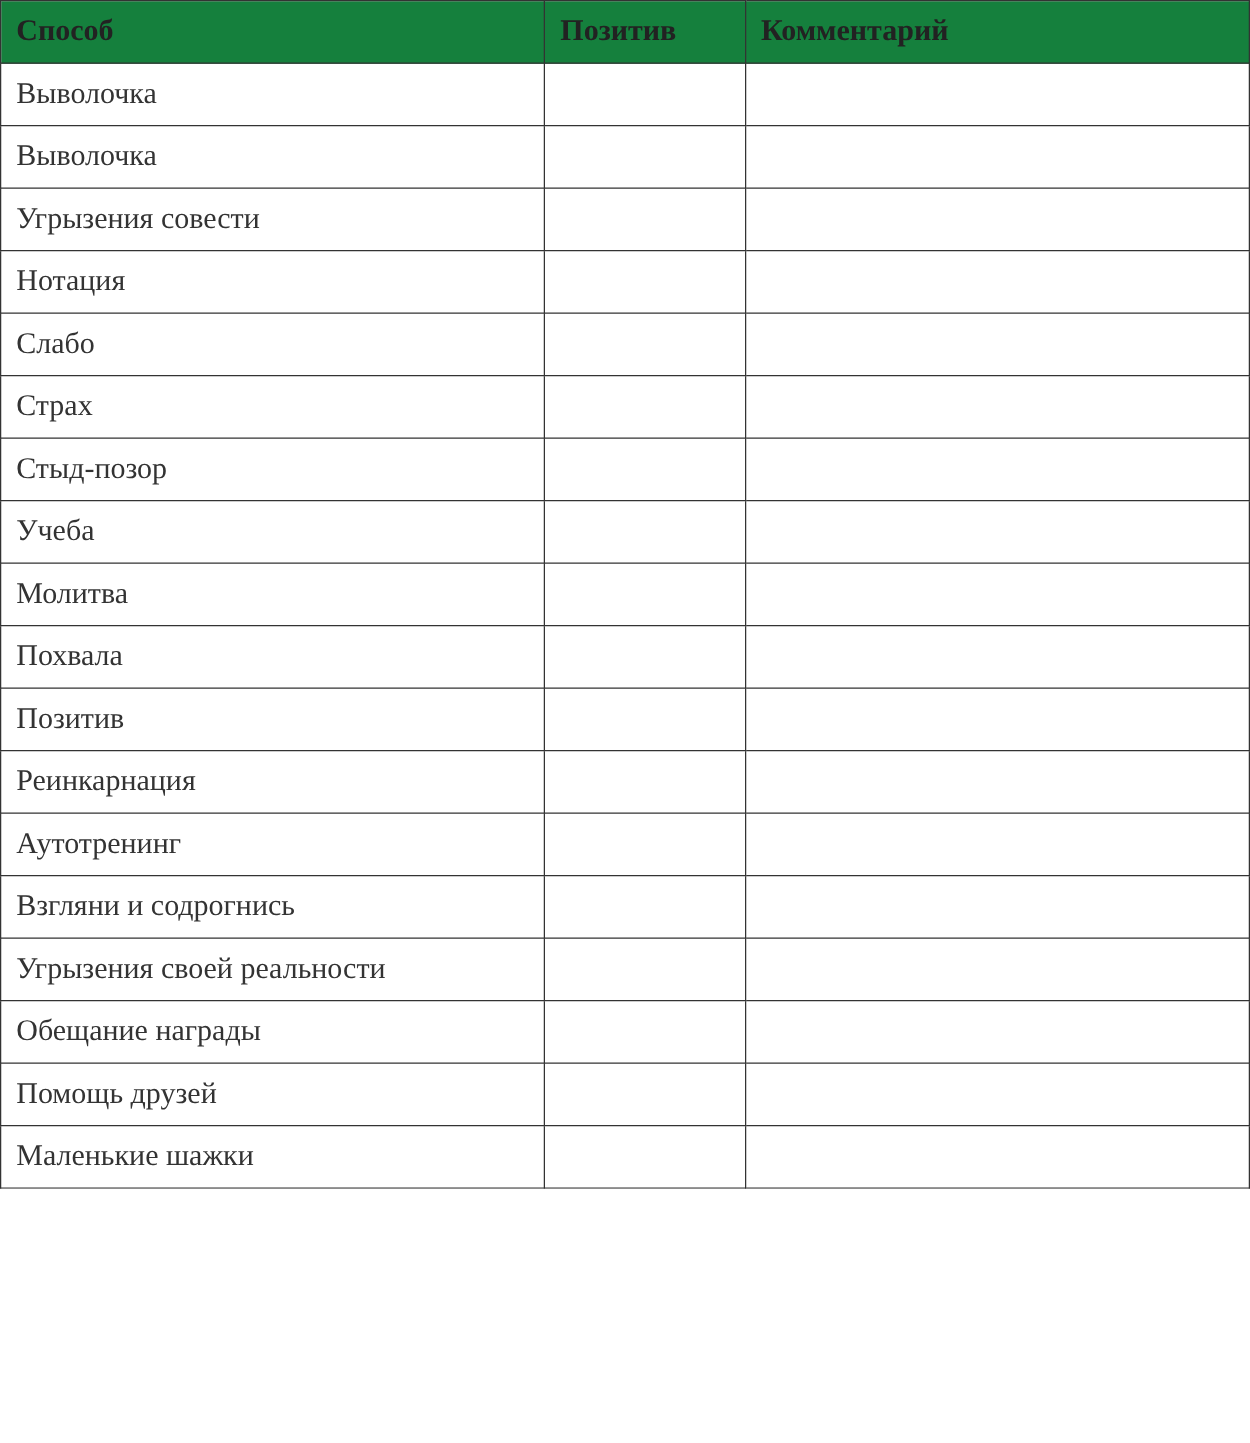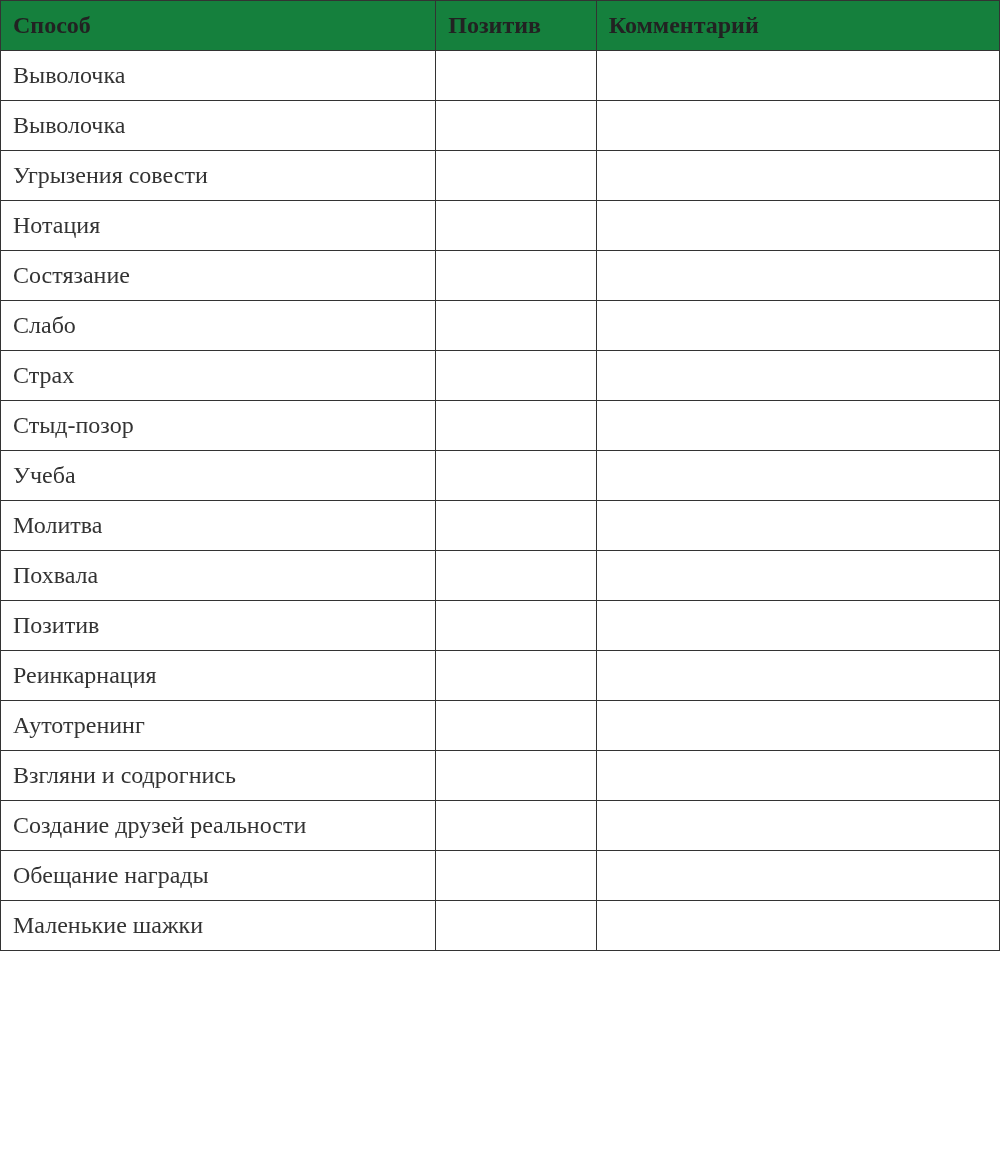--- a/index.html
+++ b/index.html
@@ -73,25 +73,20 @@
         <td>Угрызения совести</td>
         <td></td>
         <td></td>
       </tr>
       <tr>
         <td>Нотация</td>
         <td></td>
         <td></td>
       </tr>
       <tr>
-        <td>Состязание</td>
-        <td></td>
-        <td></td>
-      </tr>
-      <tr>
         <td>Слабо</td>
         <td></td>
         <td></td>
       </tr>
       <tr>
         <td>Страх</td>
         <td></td>
         <td></td>
       </tr>
       <tr>
@@ -128,26 +123,31 @@
         <td>Аутотренинг</td>
         <td></td>
         <td></td>
       </tr>
       <tr>
         <td>Взгляни и содрогнись</td>
         <td></td>
         <td></td>
       </tr>
       <tr>
-        <td>Создание друзей реальности</td>
+        <td>Угрызения своей реальности</td>
         <td></td>
         <td></td>
       </tr>
       <tr>
         <td>Обещание награды</td>
+        <td></td>
+        <td></td>
+      </tr>
+      <tr>
+        <td>Помощь друзей</td>
         <td></td>
         <td></td>
       </tr>
       <tr>
         <td>Маленькие шажки</td>
         <td></td>
         <td></td>
       </tr>
     </tbody>
 </table>

